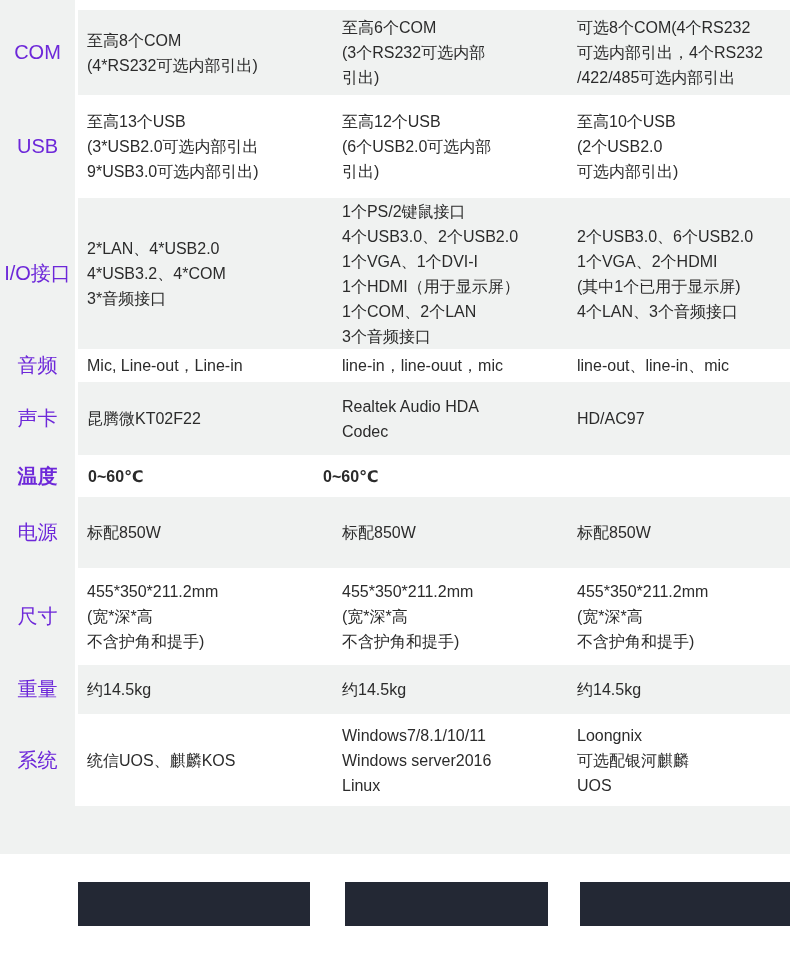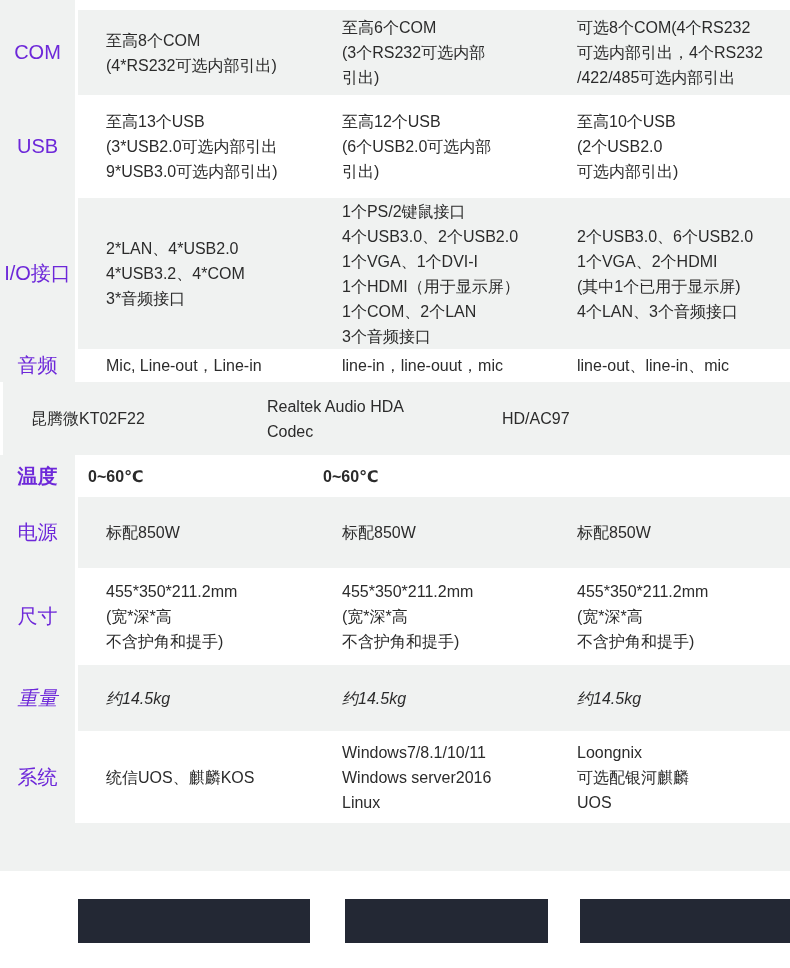--- a/index.html
+++ b/index.html
@@ -15,26 +15,26 @@
     font-size:20px;color:#6d28d9;
   }
   .cells{flex:1;display:flex;border-left:3px solid #ffffff;}
   .cells.white{background:#ffffff;}
   .cells.gray{background:transparent;}
   .cell{
     display:flex;align-items:center;
     font-size:16px;line-height:25px;white-space:pre;color:#2b2b2b;
     box-sizing:border-box;overflow:hidden;
   }
-  .c1{width:254px;padding-left:28px;}
+  .c1{width:254px;padding-left:9px;}
   .c2{width:235px;padding-left:10px;}
   .c3{width:220px;padding-left:10px;}
   .h10{height:10px;} .h85{height:85px;} .h103{height:103px;} .h151{height:151px;}
   .h45{height:33px;} .h73{height:73px;} .h42{height:42px;font-weight:bold;} .h71{height:71px;}
-  .h97{height:97px;} .h51{height:66px;font-style:italic;} .h92{height:92px;}
+  .h97{height:97px;} .h51{height:49px;} .h92{height:92px;}
   .table-bottom-fill{height:48px;}
   .footer{background:#ffffff;height:100px;display:flex;padding-top:28px;box-sizing:content-box;}
   .product-bar{height:44px;background:#232834;}
   .bar1{margin-left:78px;width:232px;}
   .bar2{margin-left:35px;width:203px;}
   .bar3{margin-left:32px;width:210px;}
 </style>
 </head>
 <body>
 
@@ -97,20 +97,21 @@
     <div class="row h45">
       <div class="rowlabel">音频</div>
       <div class="cells white">
         <div class="cell c1">Mic, Line-out，Line-in</div>
         <div class="cell c2">line-in，line-ouut，mic</div>
         <div class="cell c3">line-out、line-in、mic</div>
       </div>
     </div>
 
     <div class="row h73">
+      <div class="rowlabel">声卡</div>
       <div class="cells gray">
         <div class="cell c1">昆腾微KT02F22</div>
         <div class="cell c2">Realtek Audio HDA
 Codec</div>
         <div class="cell c3">HD/AC97</div>
       </div>
     </div>
 
     <div class="row h42">
       <div class="rowlabel">温度</div>

